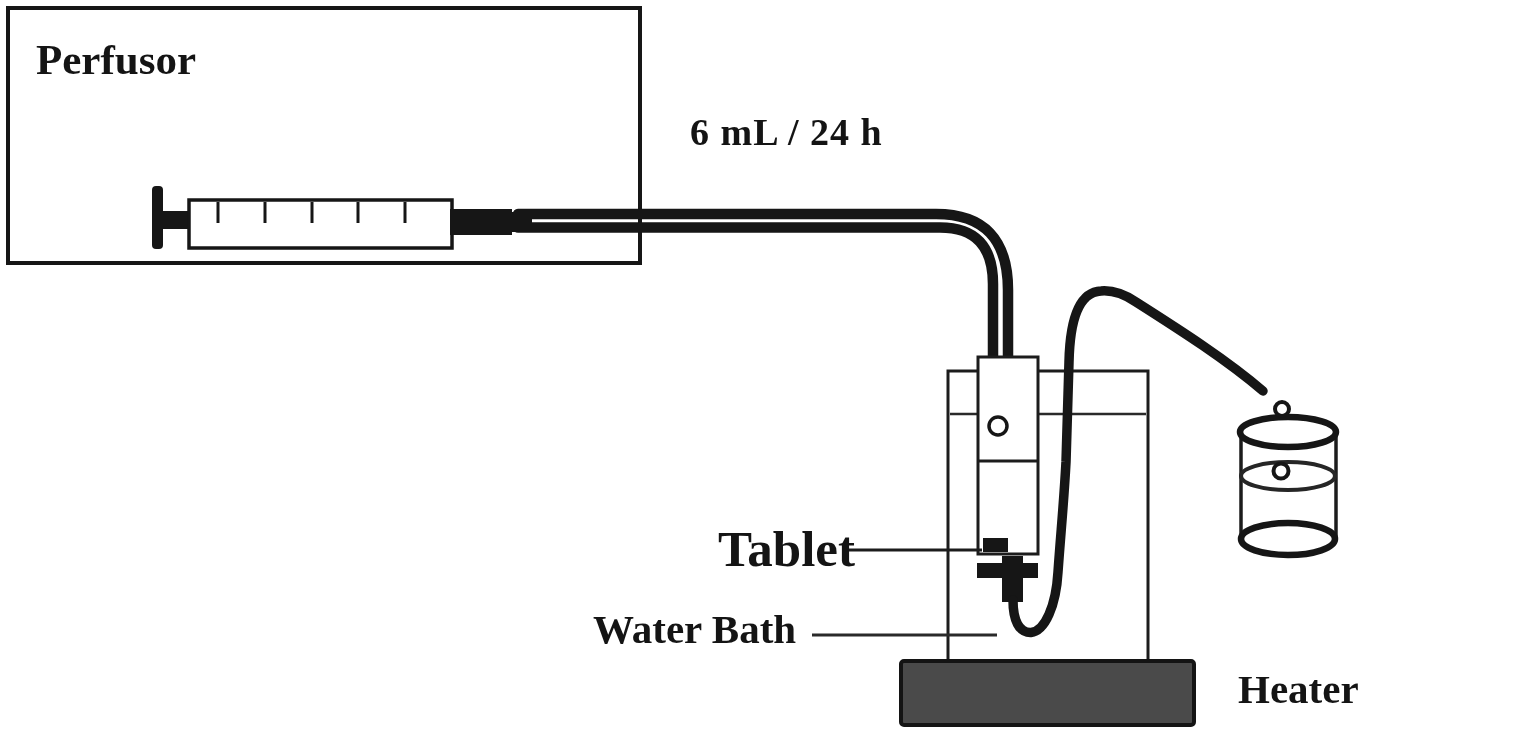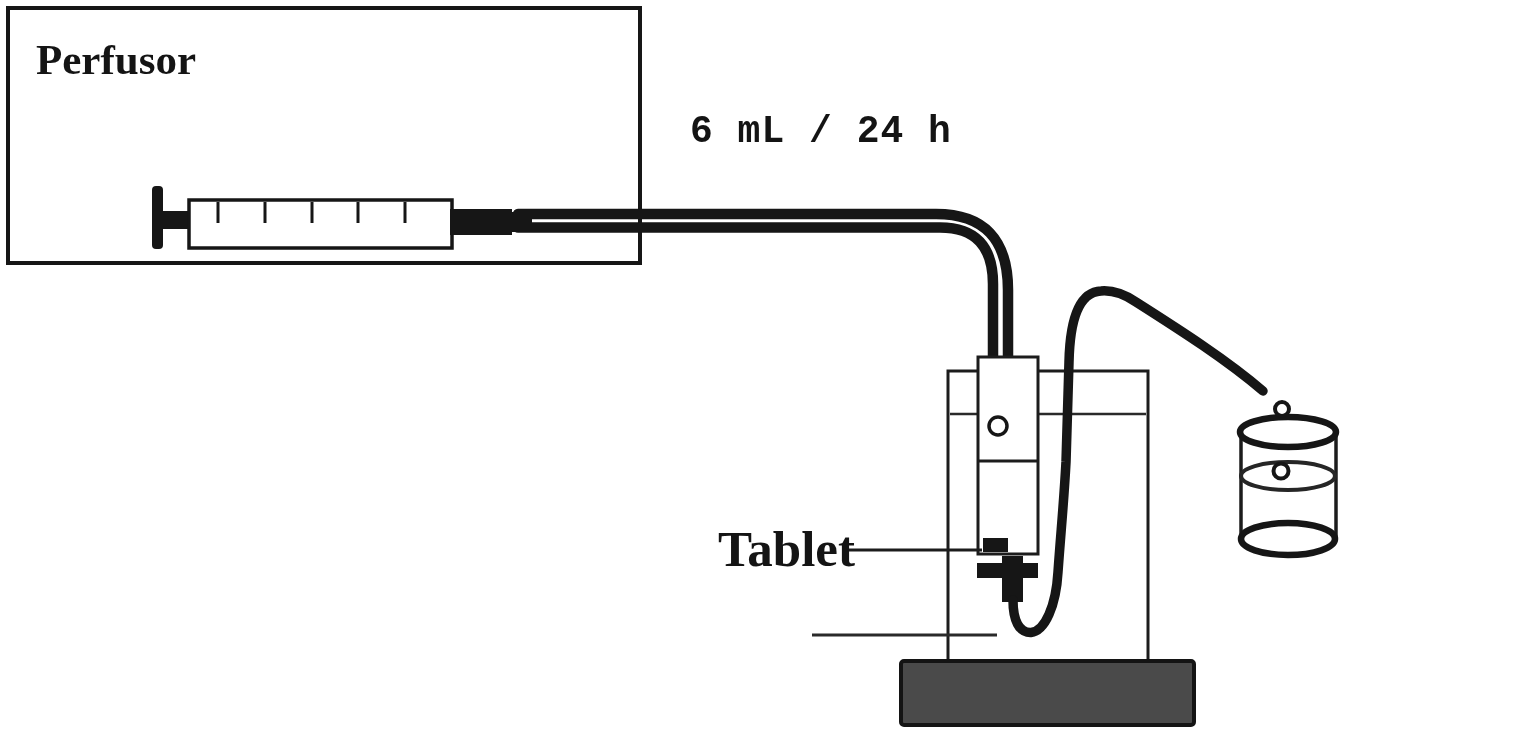--- a/index.html
+++ b/index.html
@@ -16,21 +16,21 @@
   .lbl {
     position: absolute;
     color: #141414;
     font-weight: bold;
     line-height: 1;
     white-space: nowrap;
     font-family: "Liberation Serif", serif;
   }
   .lbl-perfusor   { left: 36px;  top: 38px;  font-size: 43px; }
   .lbl-flow       { left: 690px; top: 113px; font-size: 38px;
-                    font-family: Liberation Mono, monospace; letter-spacing: 1px; }
+                    font-family: Liberation Serif, serif; letter-spacing: 1px; }
   .lbl-tablet     { left: 718px; top: 524px; font-size: 51px; }
   .lbl-waterbath  { left: 593px; top: 609px; font-size: 41px; }
   .lbl-heater     { left: 1238px;top: 669px; font-size: 41px; }
   .lbl-sample     { left: 1360px;top: 446px; font-size: 40px; line-height: 50px; }
   .lbl-sample span{ display: block; }
 </style>
 </head>
 <body>
 
 <div class="stage">
@@ -90,18 +90,20 @@
     <line x1="848" y1="550" x2="982" y2="550" stroke="#1c1c1c" stroke-width="3"></line>
     <line x1="812" y1="635" x2="997" y2="635" stroke="#2a2a2a" stroke-width="3"></line>
   </svg>
 
   <div class="lbl lbl-perfusor">Perfusor</div>
 
   <div class="lbl lbl-flow">6 mL / 24 h</div>
 
   <div class="lbl lbl-tablet">Tablet</div>
 
+  <div class="lbl lbl-waterbath">Water Bath</div>
 
   <div class="lbl lbl-sample">
   </div>
 
+  <div class="lbl lbl-heater">Heater</div>
 
 </div>
 
 </body></html>

